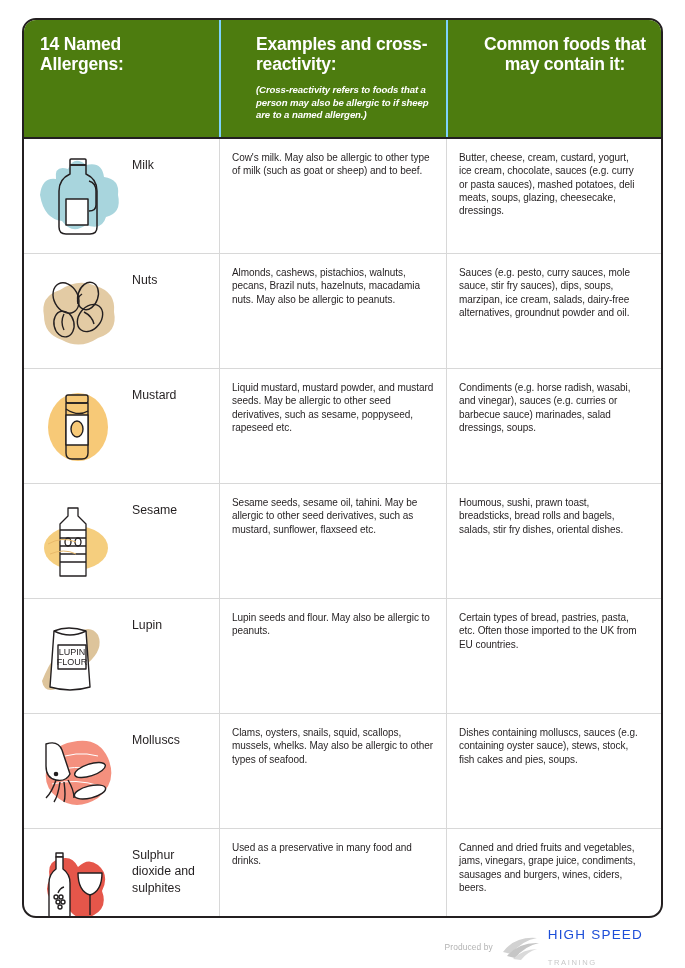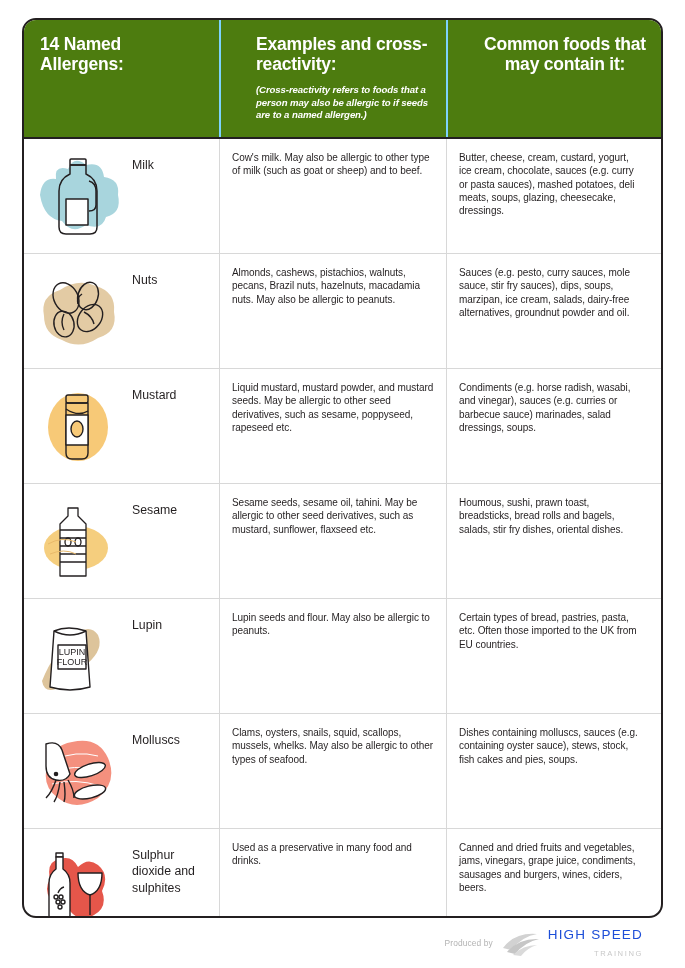--- a/index.html
+++ b/index.html
@@ -127,38 +127,38 @@
   }
   .logo-main {
     font-size: 13.5px;
     color: #1d4ed8;
     letter-spacing: 1.2px;
   }
   .logo-sub {
     font-size: 7.6px;
     color: #c8c8c8;
     letter-spacing: 1.6px;
-    text-align: right;
-    margin-top: 8px;
+    text-align: left;
+    margin-top: 17px;
   }
 </style>
 </head>
 <body>
 
 <div id="page">
 
   <div class="table-wrap">
 
     <div class="thead">
       <div class="th th-1">
         <div class="th-title">14 Named Allergens:</div>
       </div>
       <div class="th th-2">
         <div class="th-title">Examples and cross-reactivity:</div>
-        <div class="th-sub">(Cross-reactivity refers to foods that a person may also be allergic to if seeds are to a named allergen.)</div>
+        <div class="th-sub">(Cross-reactivity refers to foods that a person may also be allergic to if sheep are to a named allergen.)</div>
       </div>
       <div class="th th-3">
         <div class="th-title">Common foods that may contain it:</div>
       </div>
     </div>
 
     <div class="tbody">
 
       <div class="trow">
         <div class="td td-name">

